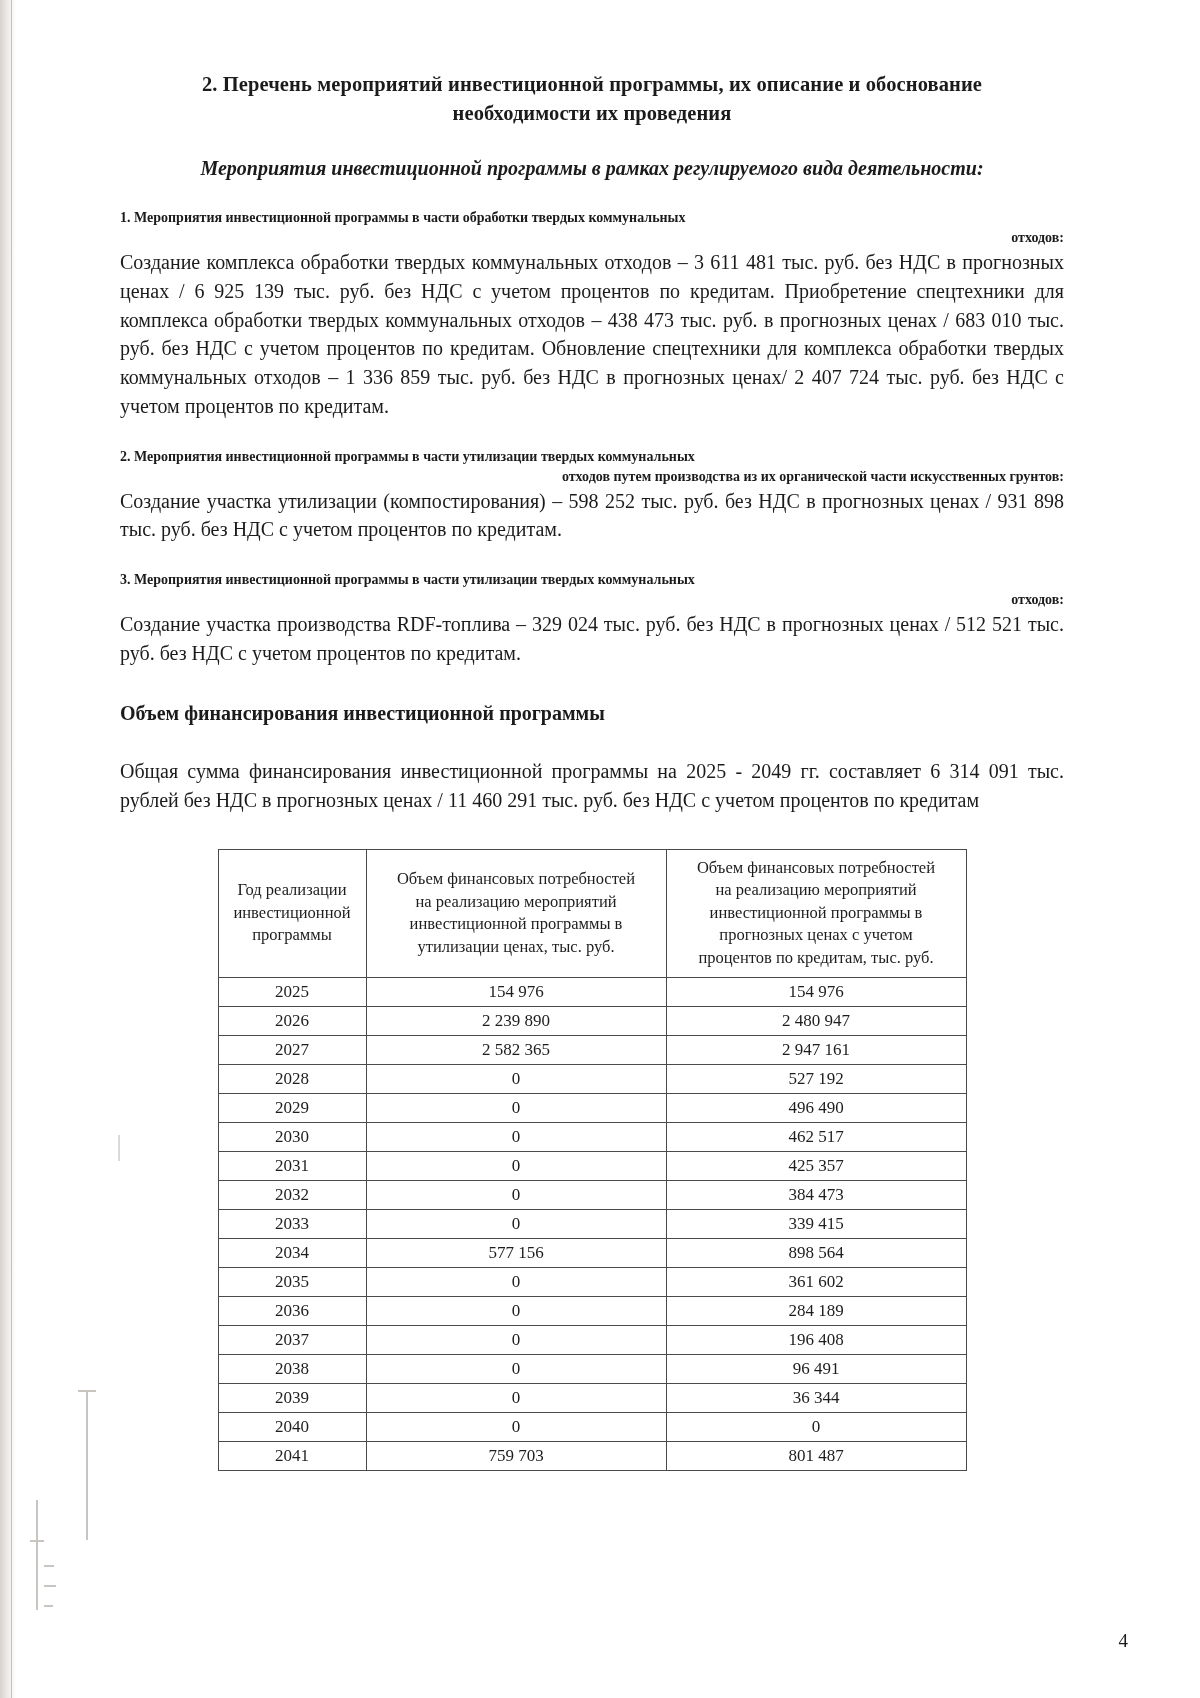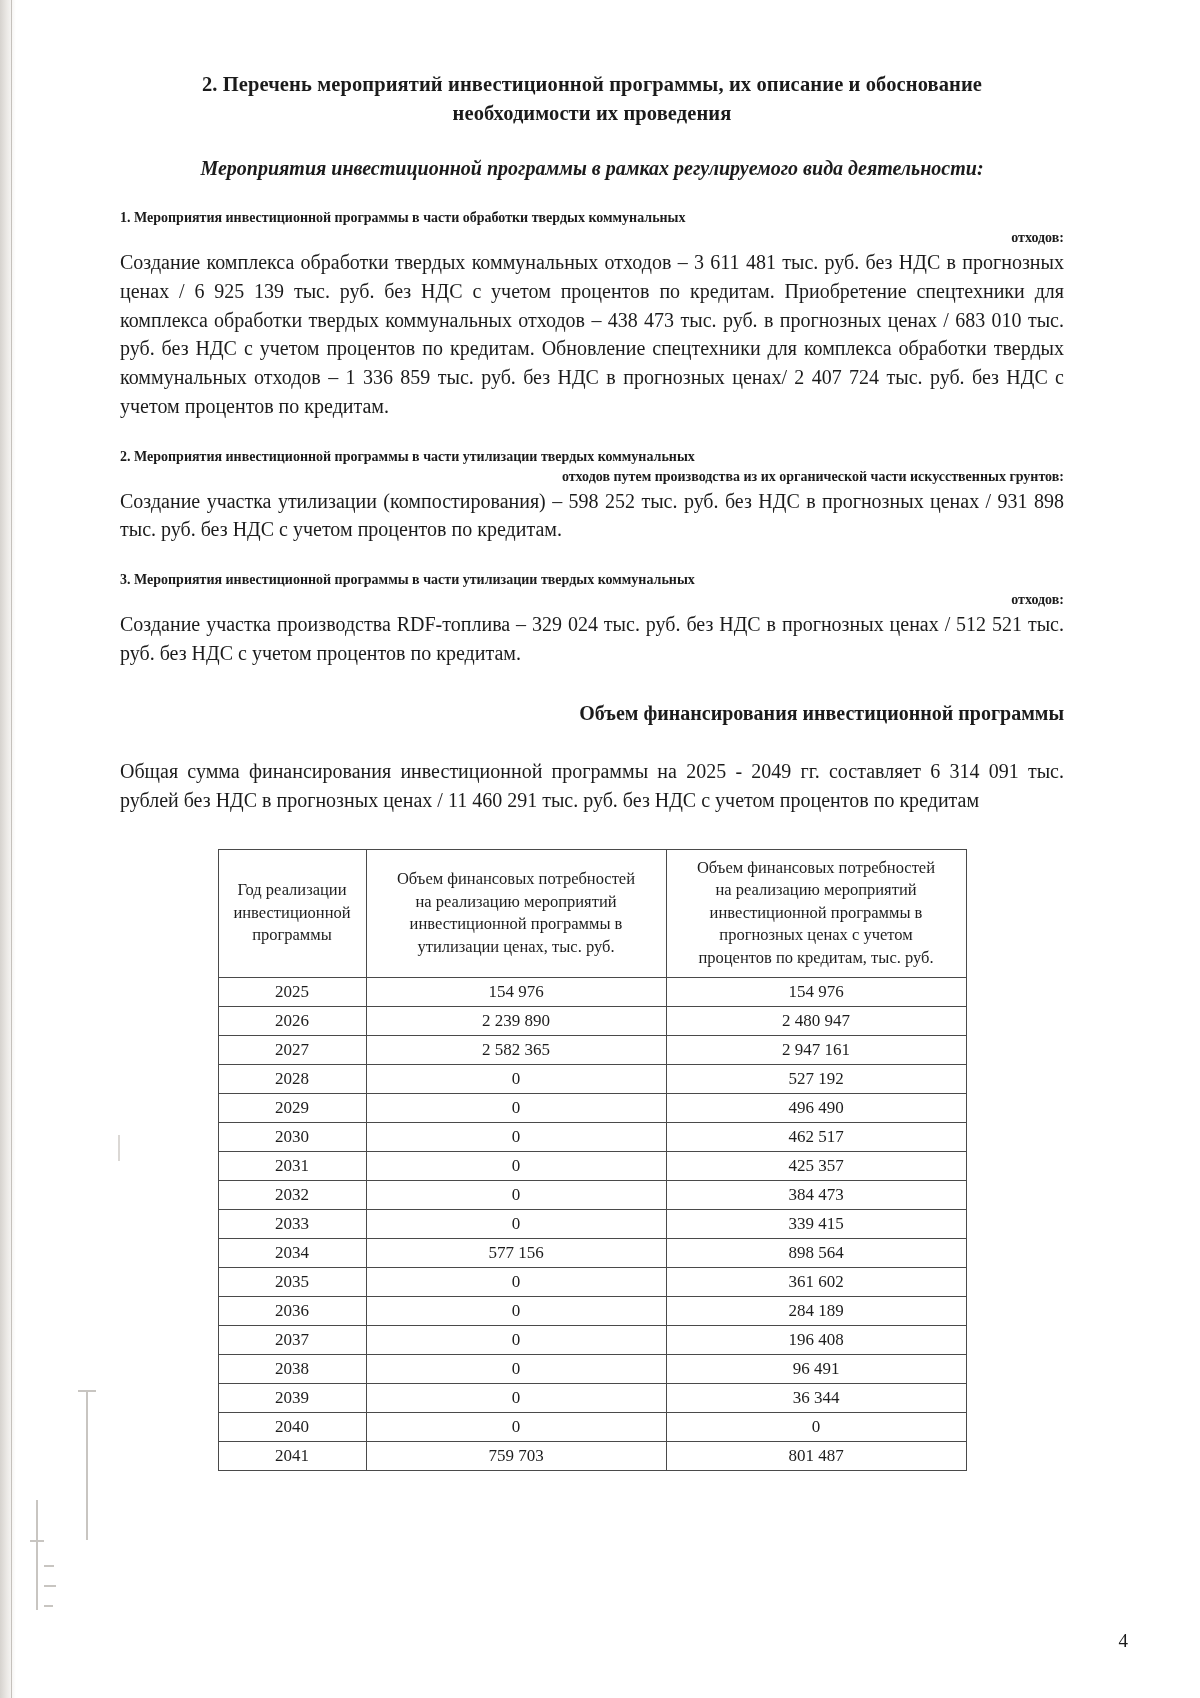--- a/index.html
+++ b/index.html
@@ -109,21 +109,21 @@
     line-height: 1.44;
     text-align: justify;
     text-justify: inter-word;
   }
 
   .center-head {
     margin: 0;
     padding-top: 32px;
     font-size: 20px;
     font-weight: bold;
-    text-align: right;
+    text-align: left;
     line-height: 1.4;
   }
 
   .totals { padding-top: 30px; }
 
   
   .table-wrap {
     padding-top: 34px;
     display: flex;
     justify-content: center;

